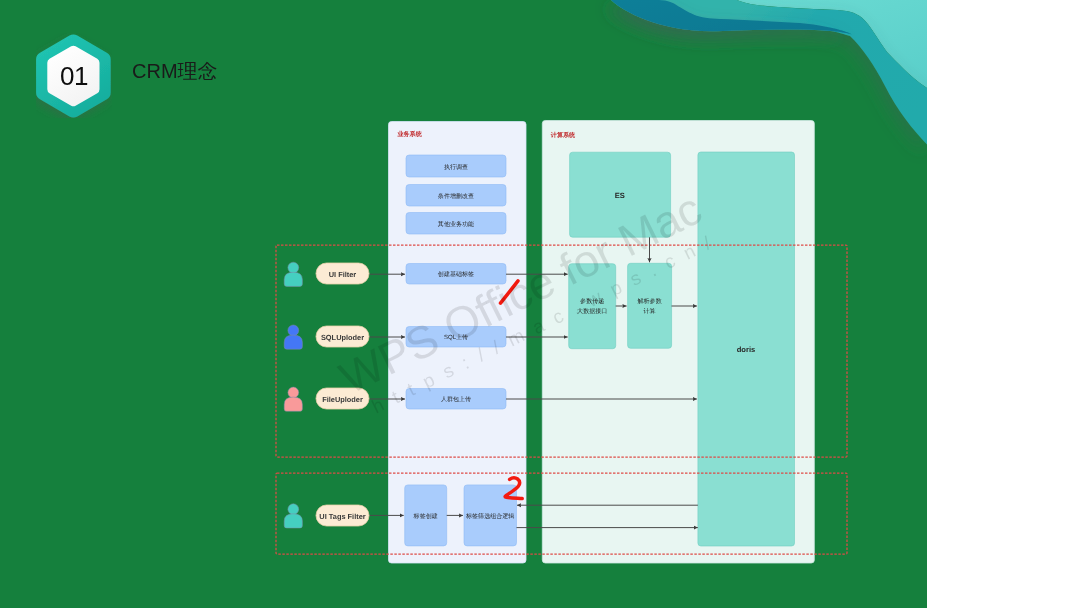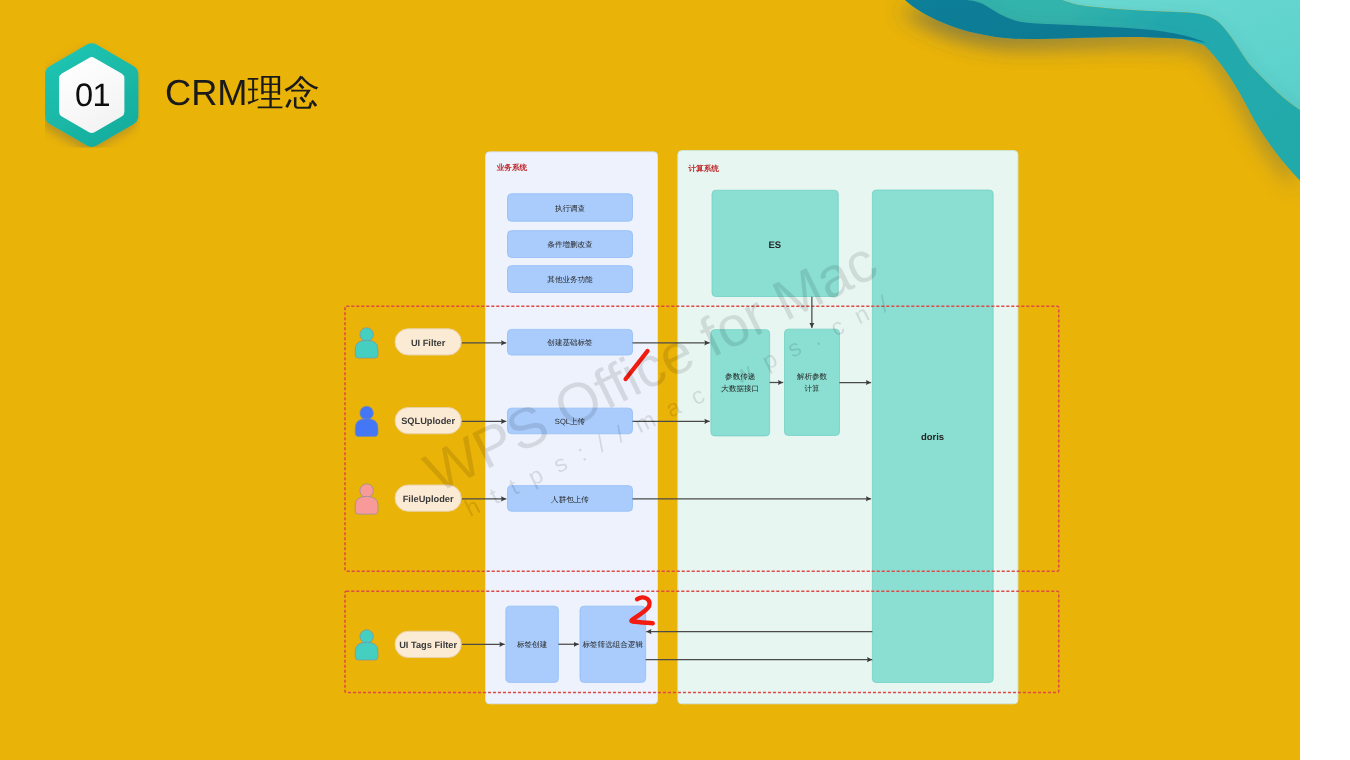--- a/index.html
+++ b/index.html
@@ -1,27 +1,27 @@
 <!DOCTYPE html>
 <html><head>
 <meta charset="utf-8">
 <style>
   html,body{margin:0;padding:0;}
   body{width:1080px;height:608px;overflow:hidden;background:#ffffff;
        font-family:"Liberation Sans",sans-serif;-webkit-font-smoothing:antialiased;}
-  #slide{position:relative;width:1040px;height:608px;background:#eab308;overflow:hidden;}
+  #slide{position:relative;width:927px;height:608px;background:#15803d;overflow:hidden;}
   svg text{-webkit-font-smoothing:antialiased;text-rendering:geometricPrecision;}
 
   
   #deco{position:absolute;top:0;right:0;width:1080px;height:200px;pointer-events:none;}
   #badge{position:absolute;left:36px;top:33px;width:76px;height:85px;}
   #badge-num{position:absolute;left:36px;top:34px;width:76px;height:85px;
       display:flex;align-items:center;justify-content:center;
       font-size:26px;color:#0d0d0d;letter-spacing:-0.4px;font-family:"Liberation Sans",sans-serif;}
-  #title{position:absolute;left:132px;top:61px;font-size:29px;color:#1a1a1a;
+  #title{position:absolute;left:132px;top:61px;font-size:20px;color:#1a1a1a;
       letter-spacing:0px;white-space:nowrap;line-height:1;}
 
   
   #diagram{position:absolute;left:0;top:0;width:1080px;height:608px;}
   #wm{position:absolute;left:0;top:0;width:1080px;height:608px;pointer-events:none;}
   .plabel{font-size:6.1px;fill:#C0292B;font-weight:bold;font-family:"Liberation Sans",sans-serif;}
   .blabel{font-size:6.05px;fill:#262626;text-anchor:middle;font-family:"Liberation Sans",sans-serif;}
   .wm1{font-size:45.2px;fill:#000;fill-opacity:0.11;font-family:"Liberation Sans",sans-serif;}
   .wm2{font-size:19px;fill:#000;fill-opacity:0.11;letter-spacing:11.8px;font-family:"Liberation Sans",sans-serif;}
   .blabel-en{font-size:7.6px;font-weight:bold;fill:#262626;text-anchor:middle;font-family:"Liberation Sans",sans-serif;}

